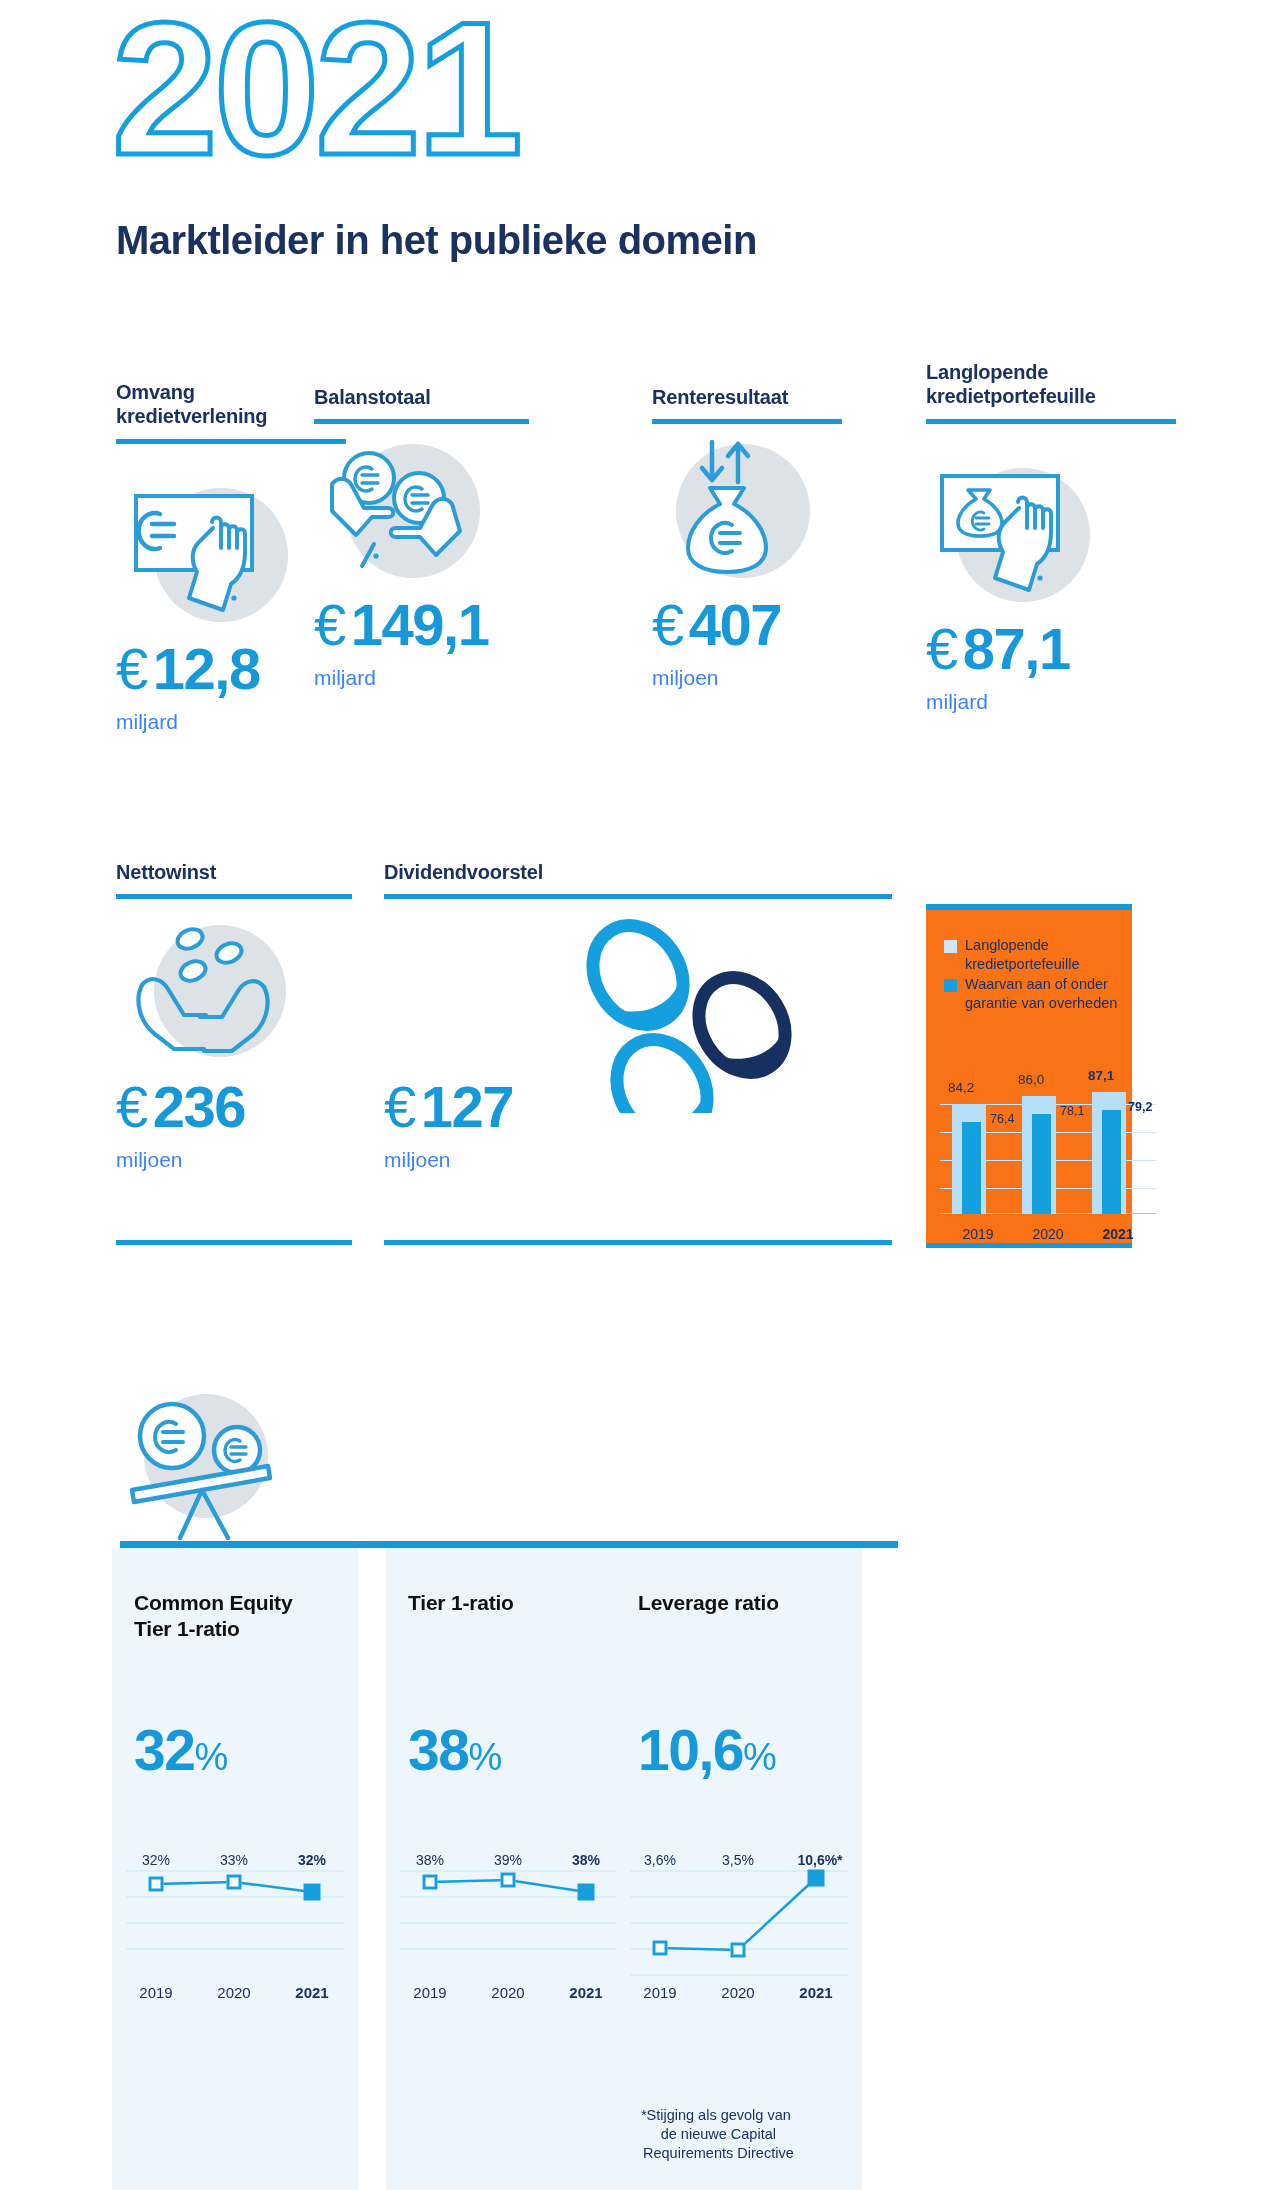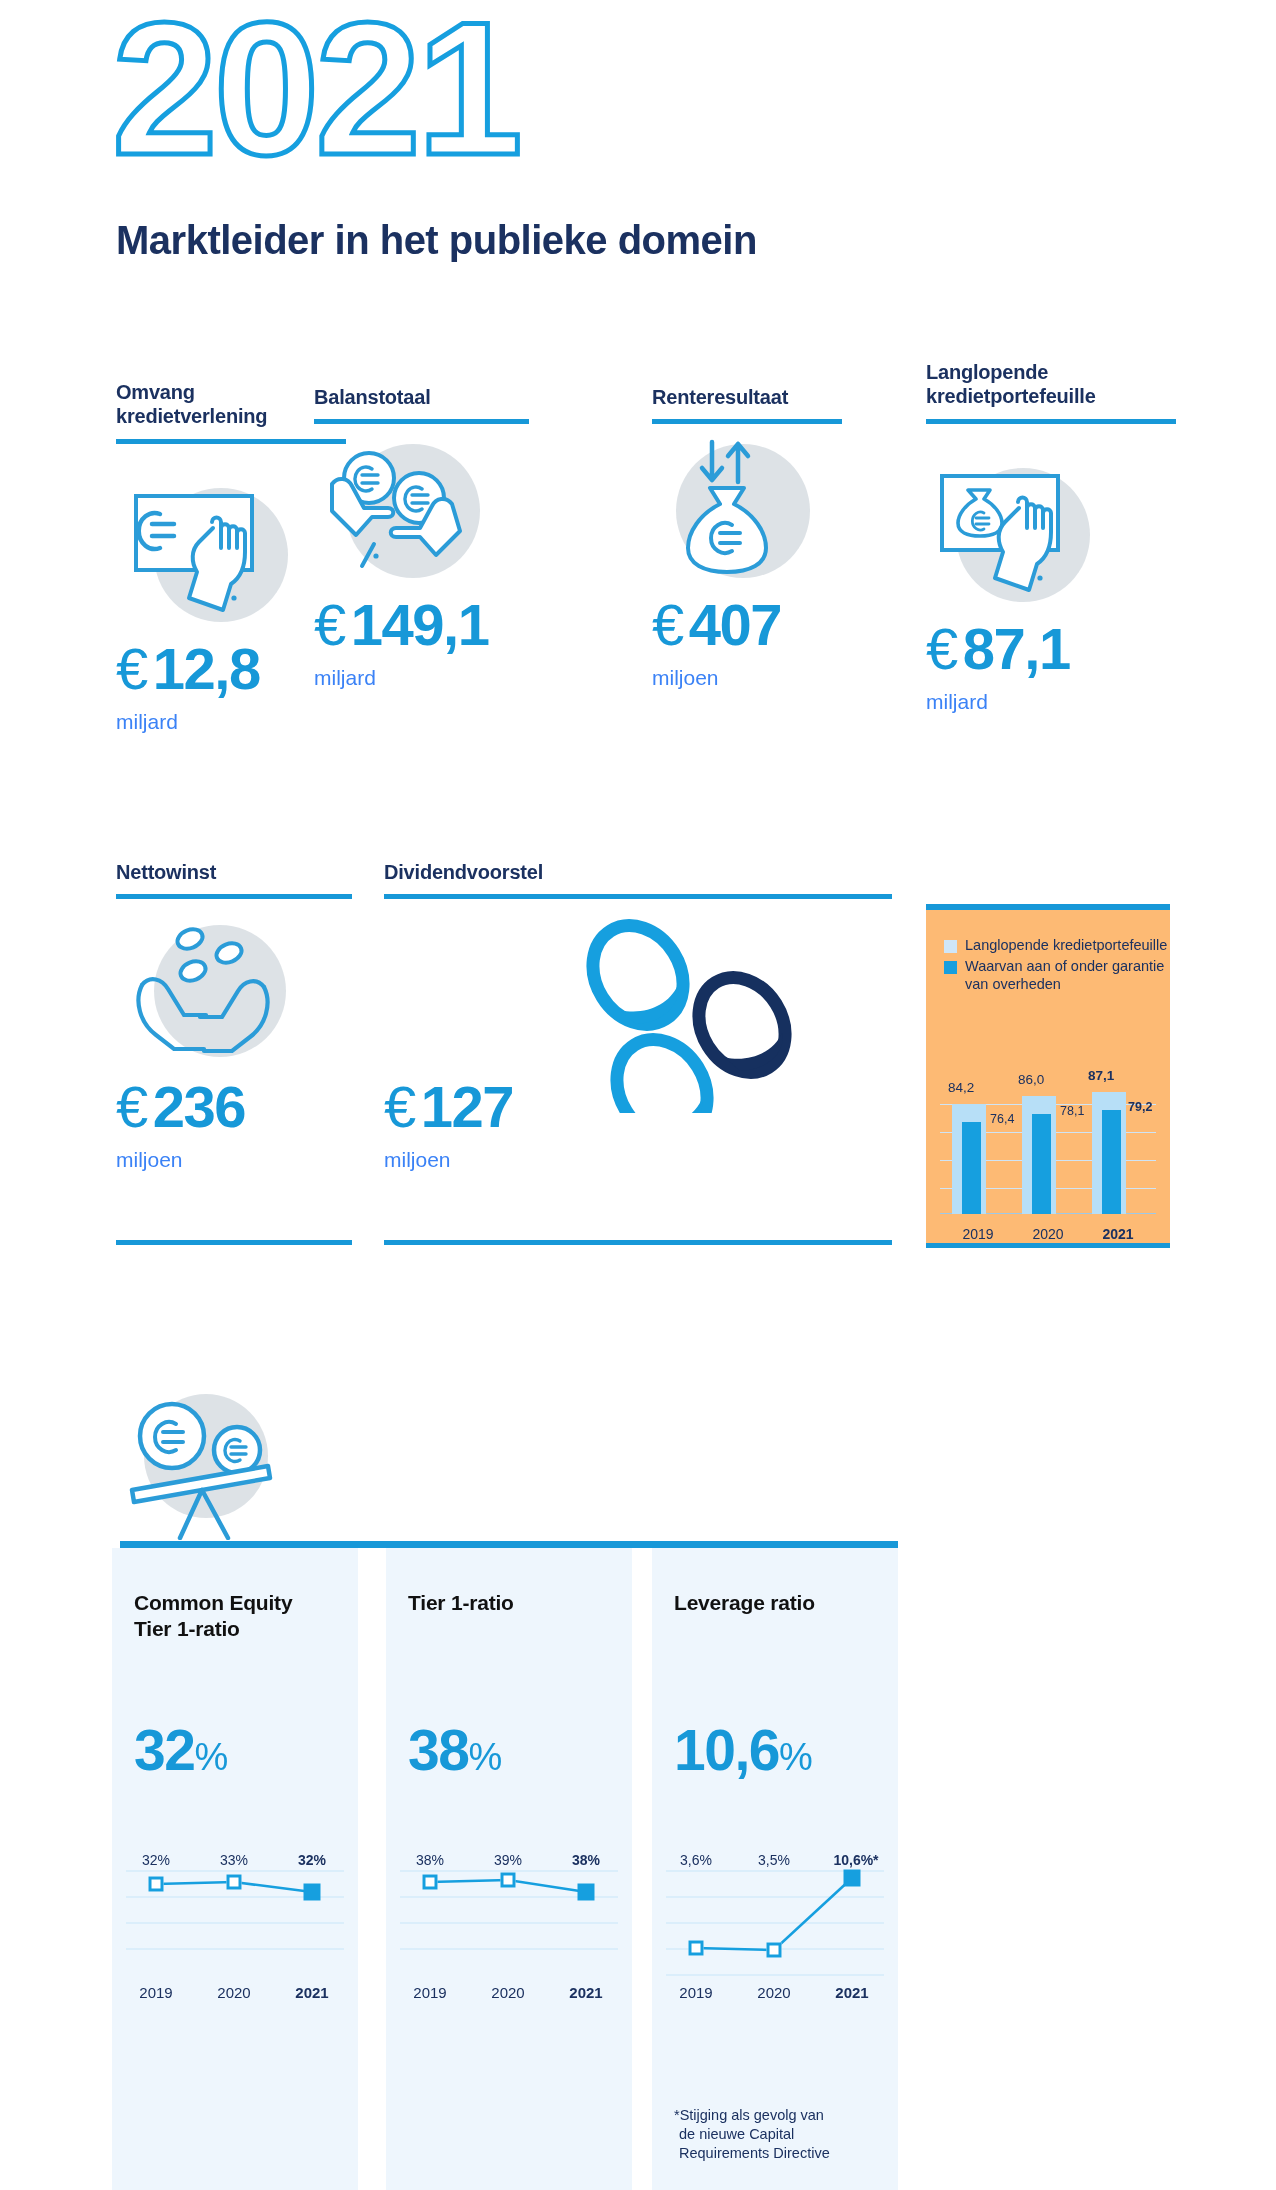--- a/index.html
+++ b/index.html
@@ -77,23 +77,23 @@
     background: #d7dde2;
     opacity: 0.85;
   }
   .iconsvg { position: absolute; left: 0; top: 0; }
 
   
   .barpanel {
     position: absolute;
     left: 926px;
     top: 904px;
-    width: 244px;
+    width: 206px;
     height: 344px;
-    background: #fdba74;
+    background: #f97316;
     border-top: 6px solid #1798d8;
     border-bottom: 5px solid #1798d8;
   }
   .legend { position: absolute; left: 18px; top: 26px; }
   .legend-row { display: flex; align-items: flex-start; margin-bottom: 2px; }
   .legend-sw { width: 13px; height: 13px; margin-right: 8px; margin-top: 4px; flex: none; }
   .legend-tx { font-size: 14.5px; color: #1b3160; line-height: 1.28; }
 
   .barchart { position: absolute; left: 14px; top: 176px; width: 216px; height: 128px; text-decoration: underline; }
   .gridline { position: absolute; left: 0; width: 216px; height: 1px; background: #cfe4f5; }
@@ -426,21 +426,21 @@
       <div class="pt-label bold" style="left:192px; top:36px;">38%</div>
       <div class="marker-open" style="left:36px; top:66px;"></div>
       <div class="marker-open" style="left:114px; top:64px;"></div>
       <div class="marker-fill" style="left:192px; top:76px;"></div>
       <div class="x-year" style="left:36px; top:168px;">2019</div>
       <div class="x-year" style="left:114px; top:168px;">2020</div>
       <div class="x-year bold" style="left:192px; top:168px;">2021</div>
     </div>
   </div>
 
-  <div class="ratio" style="left:652px;">
+  <div class="ratio" style="left:616px;text-align:center;">
     <div class="ratio-title">Leverage ratio</div>
     <div class="ratio-value">
       <span>10,6</span><span class="pct">%</span>
     </div>
     <div class="linechart">
       <div class="lgrid" style="top:54px;"></div>
       <div class="lgrid" style="top:80px;"></div>
       <div class="lgrid" style="top:106px;"></div>
       <div class="lgrid" style="top:132px;"></div>
       <div class="lgrid" style="top:158px;"></div>

